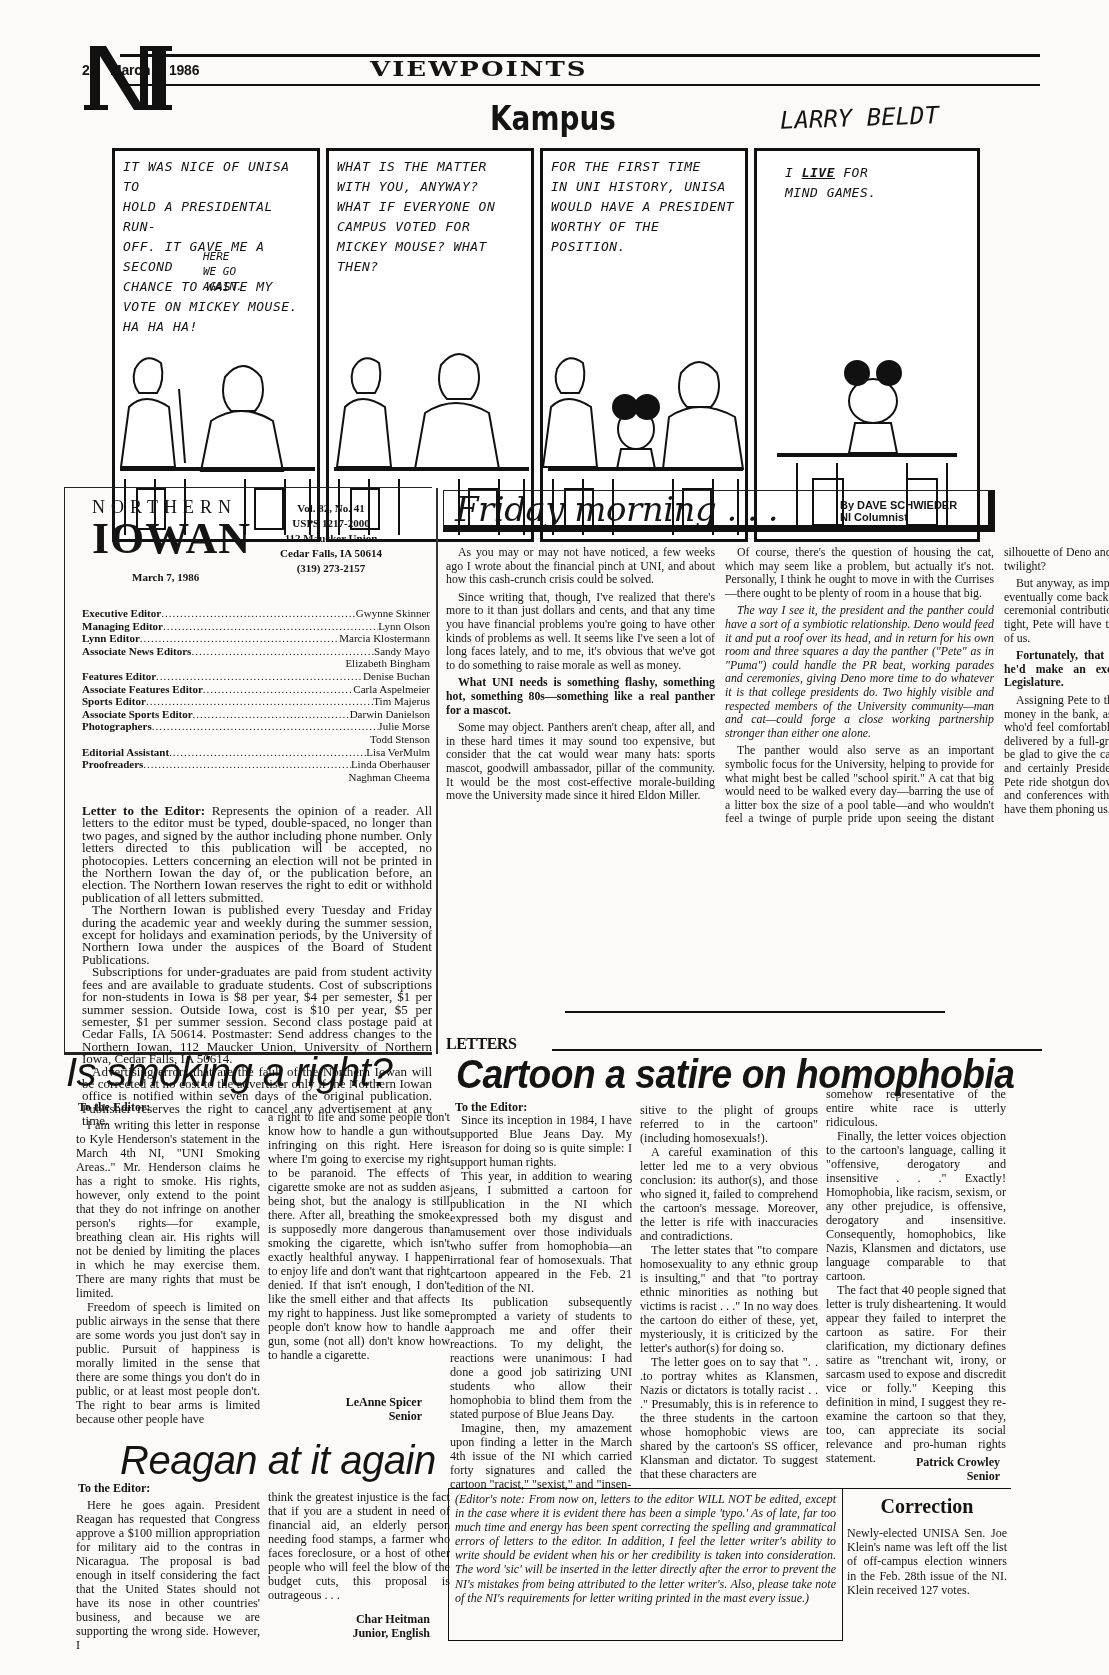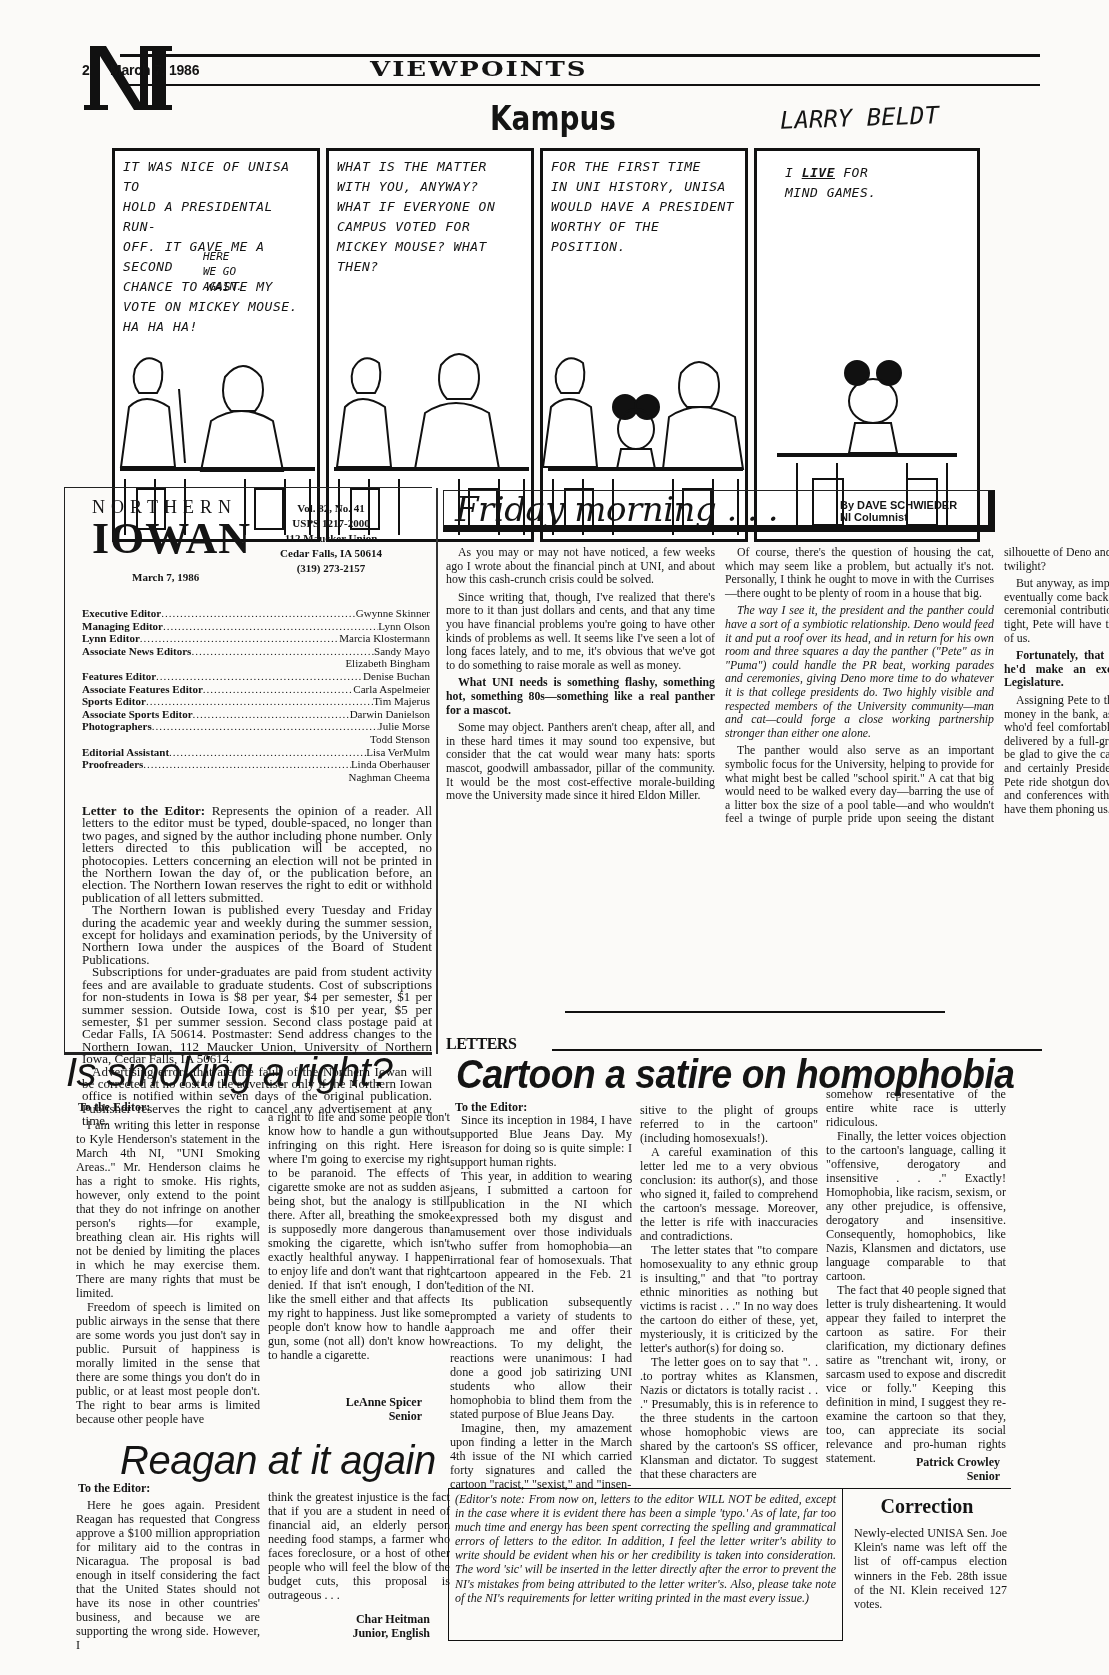--- a/index.html
+++ b/index.html
@@ -72,21 +72,21 @@
   #smoking-col2 { left: 268px; top: 1110px; width: 182px; }
   #reagan-col1 { left: 76px; top: 1498px; width: 184px; }
   #reagan-col2 { left: 268px; top: 1490px; width: 182px; }
   #cartoon-col1 { left: 450px; top: 1113px; width: 182px; }
   #cartoon-col2 { left: 640px; top: 1103px; width: 178px; }
   #cartoon-col3 { left: 826px; top: 1087px; width: 180px; }
 
   #editors-note { left: 448px; top: 1488px; width: 395px; height: 153px; border: 1.5px solid #111; padding: 3px 6px; font-size: 12px; line-height: 14.1px; font-style: italic; text-align: justify; }
   #correction-box { left: 843px; top: 1488px; width: 168px; height: 112px; border-top: 1.5px solid #111; padding: 4px 4px; }
   #correction-title { font-size: 20px; font-weight: bold; text-align: center; margin: 2px 0 8px; }
-  #correction-text { font-size: 12px; line-height: 14.2px; text-align: justify; margin-left: 7px; }
+  #correction-text { font-size: 12px; line-height: 14.2px; text-align: justify; }
 </style>
 </head>
 <body>
 
 <div class="abs rule-thick" id="top-rule"></div>
 <div class="abs rule-thick" id="bot-rule"></div>
 <svg class="abs" id="ni-logo" viewBox="0 0 95 70">
   <path d="M8 4 L24 4 L58 60 L58 4 L66 4 L66 68 L52 68 L18 14 L18 68 L8 68 Z" fill="#111"></path>
   <rect x="70" y="4" width="14" height="64" fill="#111"></rect>
   <rect x="64" y="4" width="26" height="5" fill="#111"></rect>

